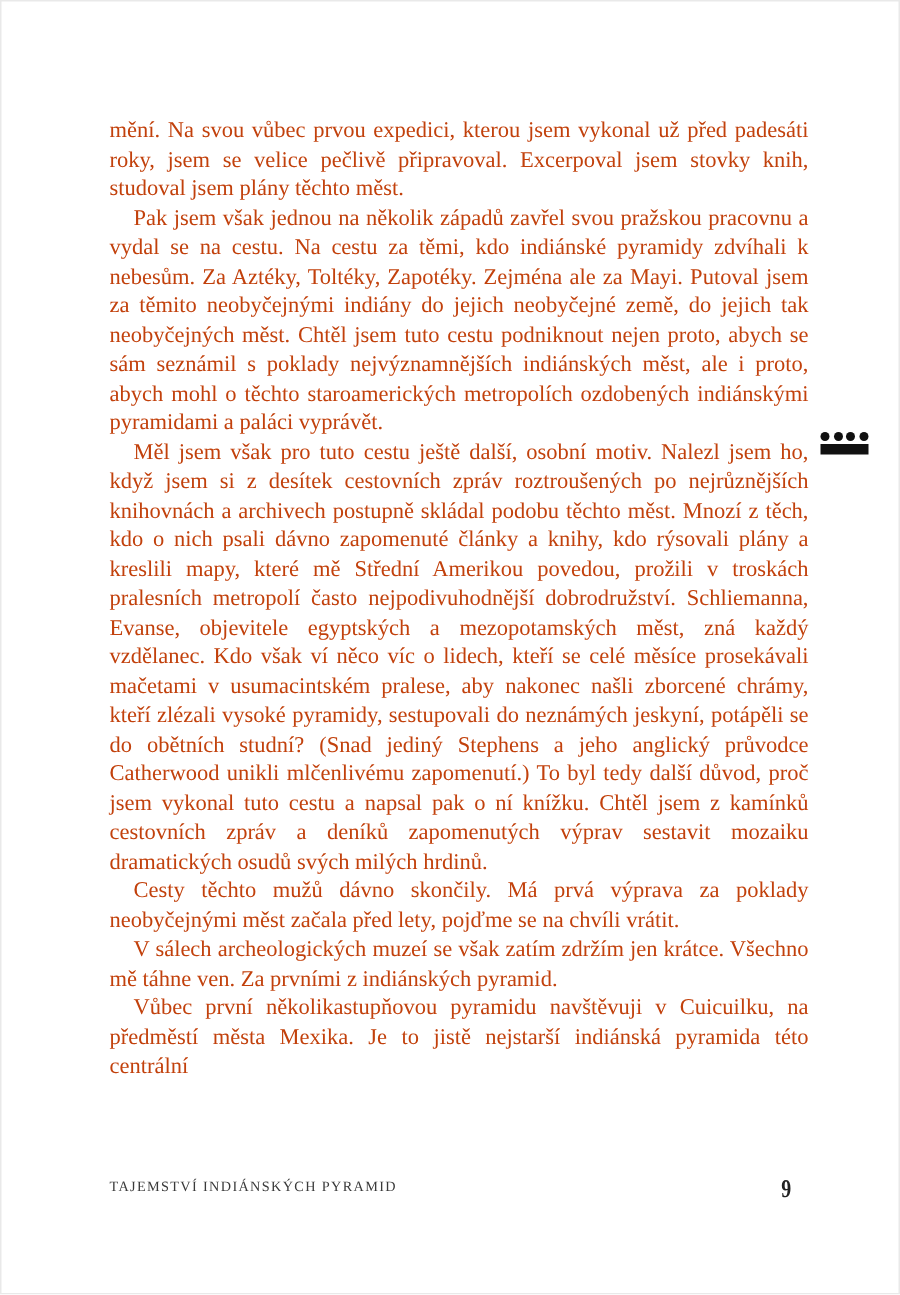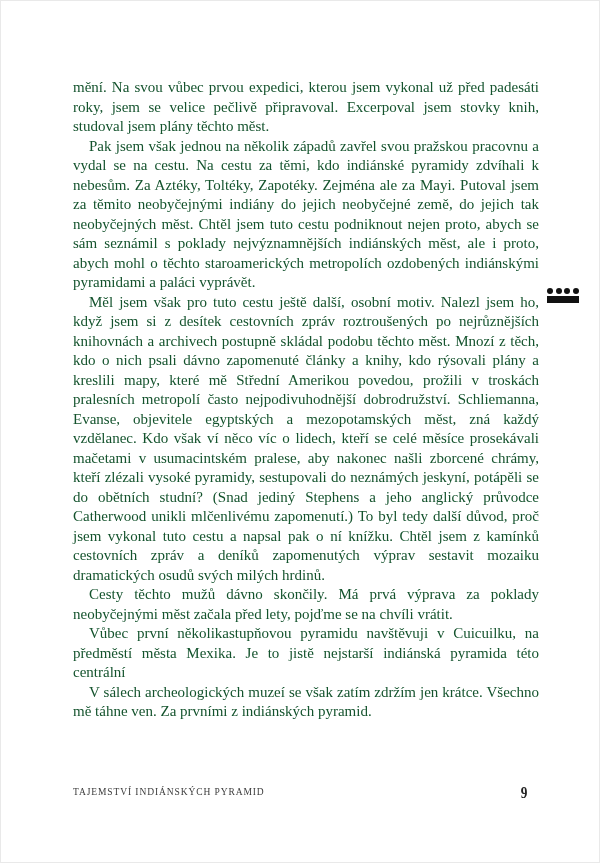--- a/index.html
+++ b/index.html
@@ -15,21 +15,21 @@
     box-sizing: border-box;
     border: 1px solid #e9e9e9;
     overflow: hidden;
     font-family: "Liberation Serif", "DejaVu Serif", serif;
   }
   .textblock {
     position: absolute;
     left: 72px;
     top: 77px;
     width: 466px;
-    color: #14532d;
+    color: #c2410c;
     font-size: 15px;
     line-height: 19.5px;
     text-align: justify;
     hyphens: auto;
     -webkit-hyphens: auto;
   }
   .textblock p.para {
     margin: 0;
     padding: 0;
     text-indent: 16px;
@@ -90,23 +90,23 @@
 
       <p class="para no-indent">mění. Na svou vůbec prvou expedici, kterou jsem vykonal už před padesáti roky, jsem se velice pečlivě připravoval. Excerpoval jsem stovky knih, studoval jsem plány těchto měst.</p>
 
       <p class="para">Pak jsem však jednou na několik západů zavřel svou pražskou pracovnu a vydal se na cestu. Na cestu za těmi, kdo indiánské pyramidy zdvíhali k nebesům. Za Aztéky, Toltéky, Zapotéky. Zejména ale za Mayi. Putoval jsem za těmito neobyčejnými indiány do jejich neobyčejné země, do jejich tak neobyčejných měst. Chtěl jsem tuto cestu podniknout nejen proto, abych se sám seznámil s poklady nejvýznamnějších indiánských měst, ale i proto, abych mohl o těchto staroamerických metropolích ozdobených indiánskými pyramidami a paláci vyprávět.</p>
 
       <p class="para">Měl jsem však pro tuto cestu ještě další, osobní motiv. Nalezl jsem ho, když jsem si z desítek cestovních zpráv roztroušených po nejrůznějších knihovnách a archivech postupně skládal podobu těchto měst. Mnozí z těch, kdo o nich psali dávno zapomenuté články a knihy, kdo rýsovali plány a kreslili mapy, které mě Střední Amerikou povedou, prožili v troskách pralesních metropolí často nejpodivuhodnější dobrodružství. Schliemanna, Evanse, objevitele egyptských a mezopotamských měst, zná každý vzdělanec. Kdo však ví něco víc o lidech, kteří se celé měsíce prosekávali mačetami v usumacintském pralese, aby nakonec našli zborcené chrámy, kteří zlézali vysoké pyramidy, sestupovali do neznámých jeskyní, potápěli se do obětních studní? (Snad jediný Stephens a jeho anglický průvodce Catherwood unikli mlčenlivému zapomenutí.) To byl tedy další důvod, proč jsem vykonal tuto cestu a napsal pak o ní knížku. Chtěl jsem z kamínků cestovních zpráv a deníků zapomenutých výprav sestavit mozaiku dramatických osudů svých milých hrdinů.</p>
 
       <p class="para">Cesty těchto mužů dávno skončily. Má prvá výprava za poklady neobyčejnými měst začala před lety, pojďme se na chvíli vrátit.</p>
 
 
+      <p class="para">V sálech archeologických muzeí se však zatím zdržím jen krátce. Všechno mě táhne ven. Za prvními z indiánských pyramid.</p>
+
       <p class="para">Vůbec první několikastupňovou pyramidu navštěvuji v Cuicuilku, na předměstí města Mexika. Je to jistě nejstarší indiánská pyramida této centrální</p>
-
-      <p class="para">V sálech archeologických muzeí se však zatím zdržím jen krátce. Všechno mě táhne ven. Za prvními z indiánských pyramid.</p>
     </div>
 
   <div class="maya-glyph" aria-hidden="true">
     <div class="dots">
       <span class="dot"></span>
       <span class="dot"></span>
       <span class="dot"></span>
       <span class="dot"></span>
     </div>
     <div class="bar"></div>

